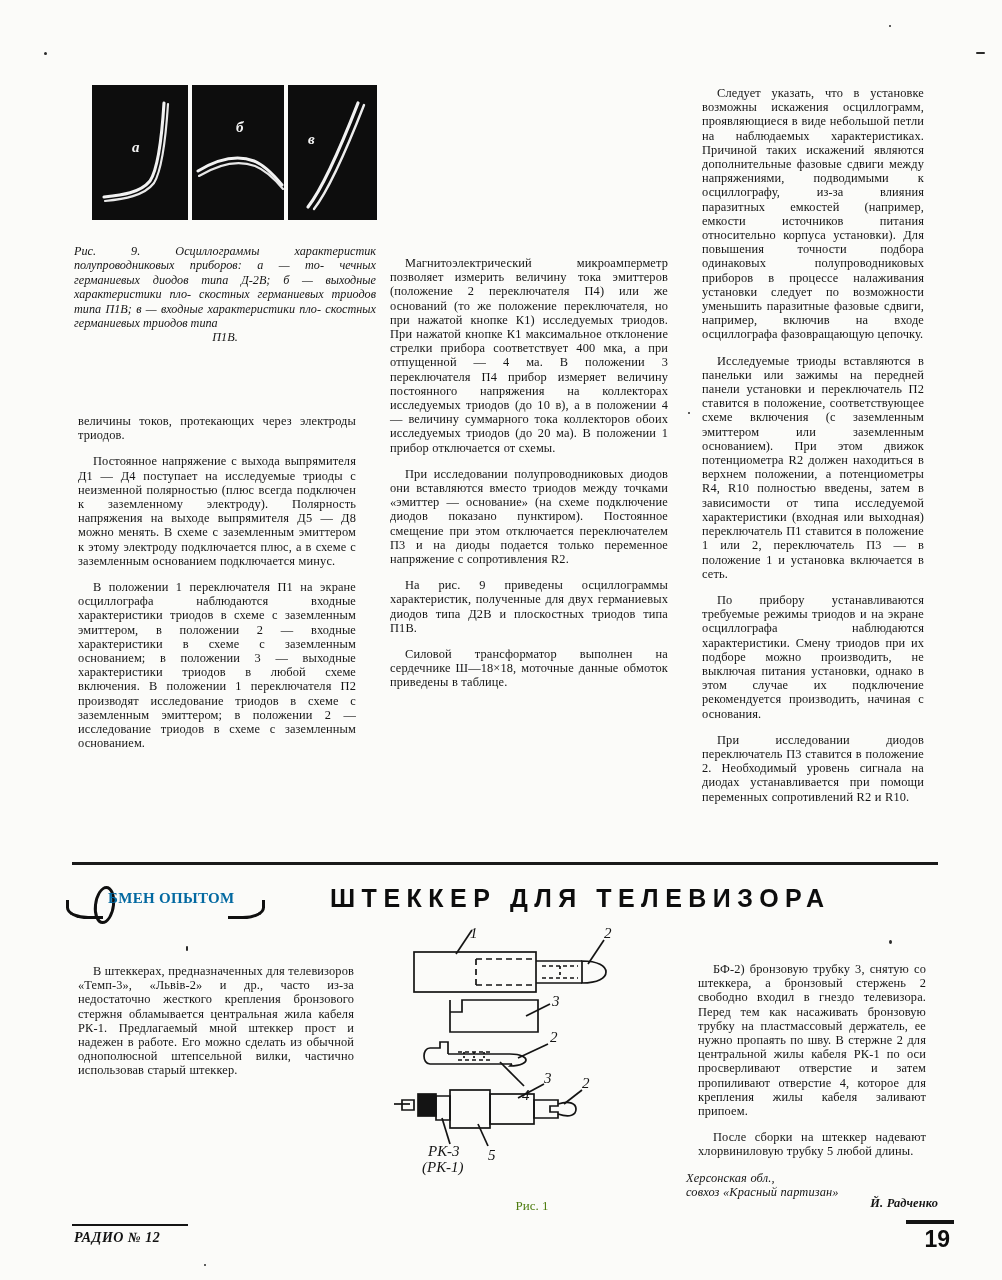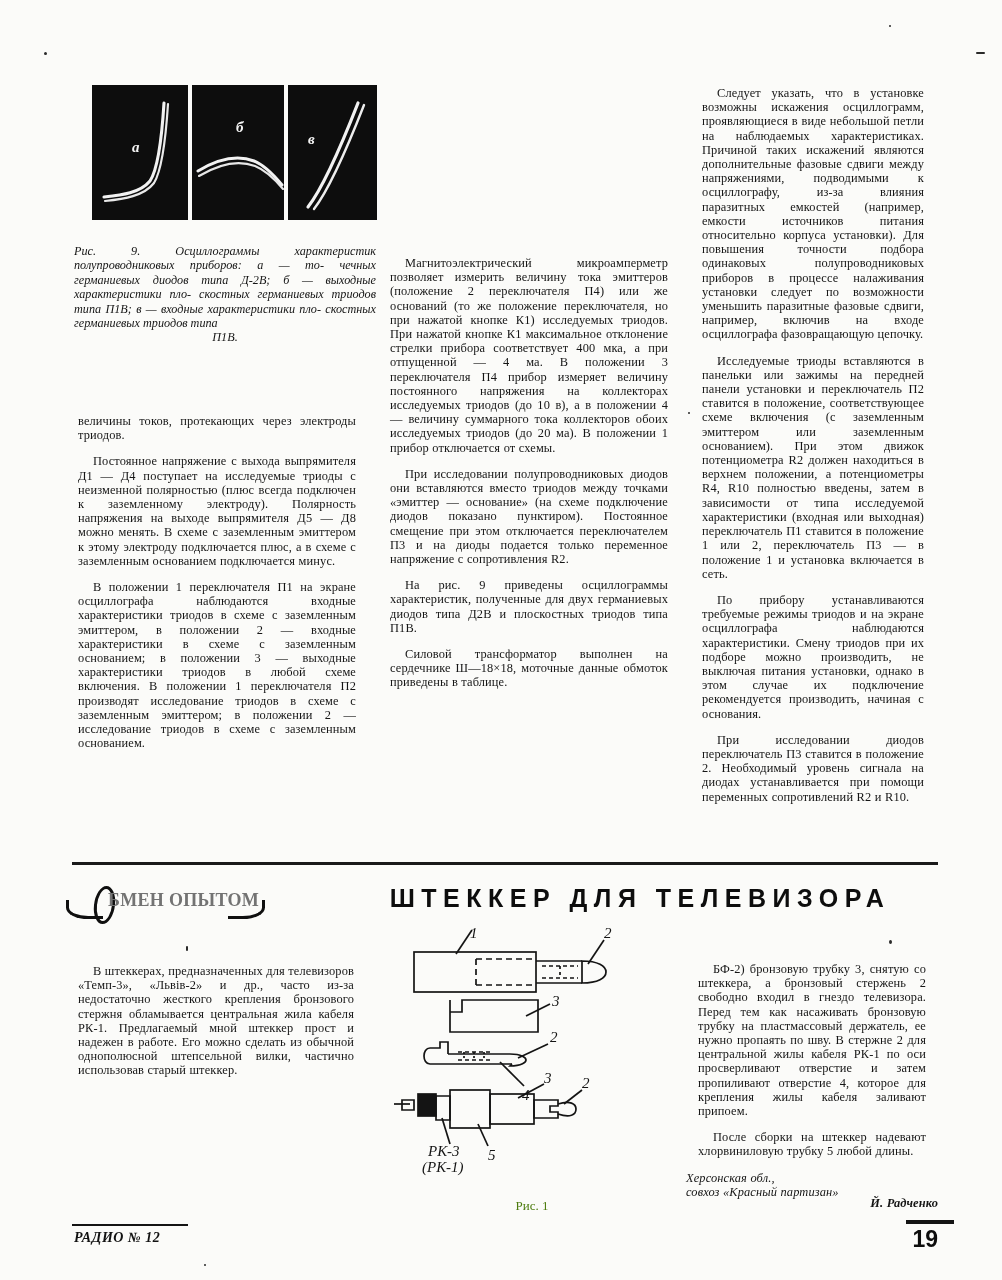--- a/index.html
+++ b/index.html
@@ -81,23 +81,23 @@
   .masthead {
     position: absolute;
     left: 68px; top: 884px;
     width: 196px; height: 38px;
   }
   .masthead-text {
     position: absolute;
     left: 40px; top: 6px;
     font-family: "Liberation Serif", serif;
     font-weight: bold;
-    font-size: 18px;
+    font-size: 15px;
     letter-spacing: 0.3px;
-    color: #737373;
+    color: #0369a1;
     white-space: nowrap;
   }
   .mh-oval {
     position: absolute;
     left: 26px; top: 2px;
     width: 15px; height: 32px;
     border: 3.4px solid #101010;
     border-radius: 50%;
     transform: skewX(-6deg);
   }
@@ -119,21 +119,20 @@
   .article-title {
     position: absolute;
     left: 330px; top: 884px;
     width: 620px;
     font-family: "Liberation Sans", sans-serif;
     font-weight: bold;
     font-size: 25px;
     letter-spacing: 6.5px;
     color: #0d0d0d;
     white-space: nowrap;
-    text-align: center;
   }
 
   
   .figure1 {
     position: absolute;
     left: 392px; top: 928px;
     width: 280px; height: 300px;
   }
   .fig-caption {
     position: absolute;
@@ -164,21 +163,21 @@
     color: #121212;
   }
   .footer-left-rule {
     position: absolute;
     left: 72px; top: 1224px;
     width: 116px; height: 2.4px;
     background: #141414;
   }
   .footer-page {
     position: absolute;
-    right: 64px; top: 1226px;
+    right: 52px; top: 1226px;
     font-family: "Liberation Sans", sans-serif;
     font-weight: bold;
     font-size: 23px;
     color: #0d0d0d;
     text-align: right;
   }
   .footer-page-rule {
     position: absolute;
     right: 48px; top: 1220px;
     width: 48px; height: 4px;

